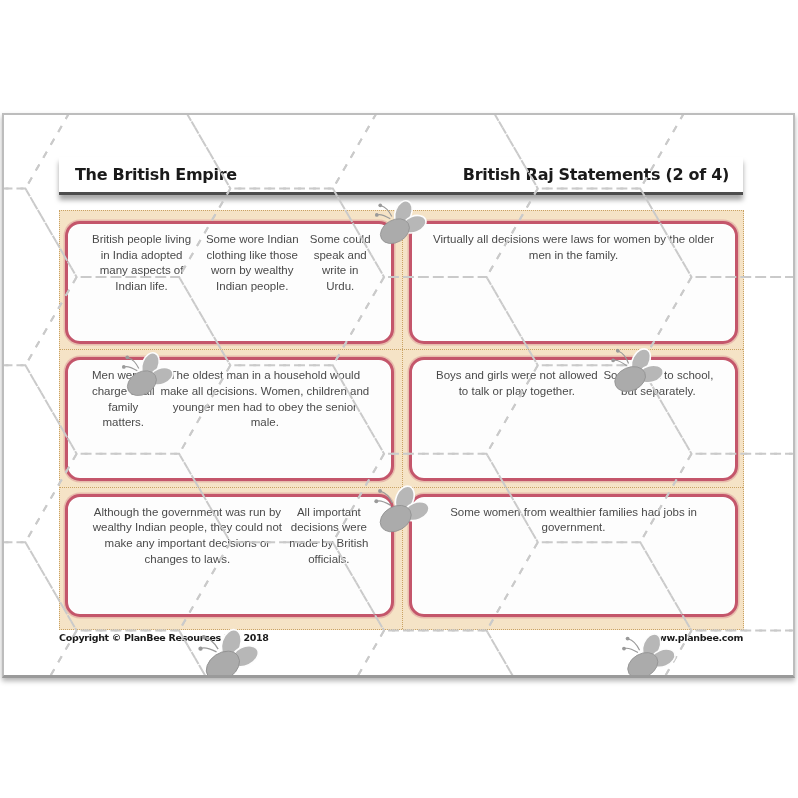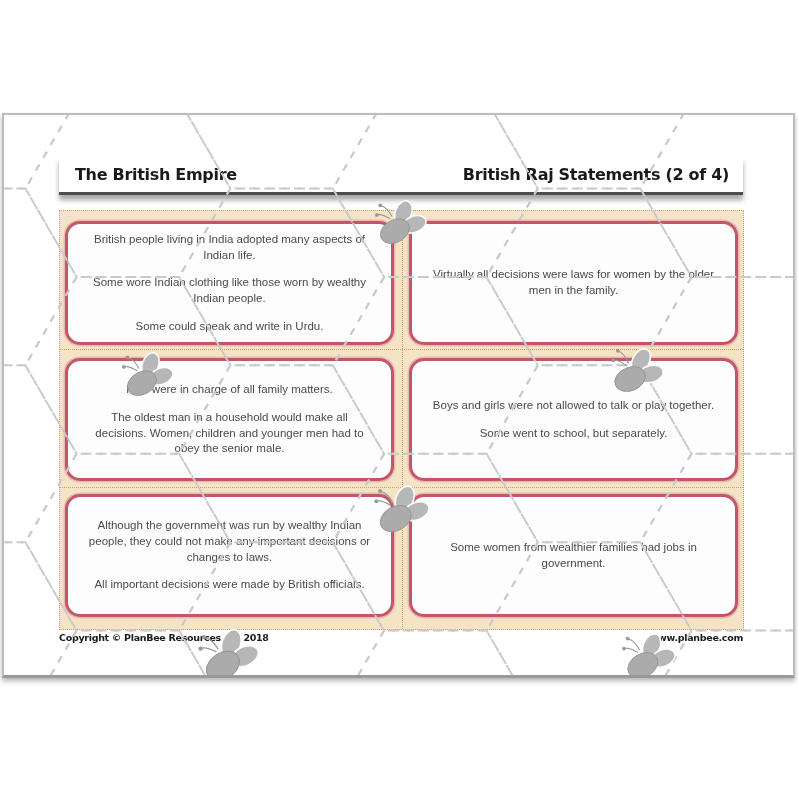--- a/index.html
+++ b/index.html
@@ -46,21 +46,21 @@
   }
   .cutline-h{position:absolute;left:0;width:100%;height:0;border-top:1px dotted var(--cut-line);z-index:2;}
   .cutline-v{position:absolute;top:0;height:100%;width:0;border-left:1px dotted var(--cut-line);z-index:2;}
 
   .card{
     position:relative;z-index:1;
     background:#fdfdfd;
     border:3px solid var(--card-border);
     border-radius:15px;
     box-shadow:0 0 0 1.5px rgba(196,86,107,.28);
-    display:flex;flex-direction:column;justify-content:center;
+    display:flex;flex-direction:row;justify-content:center;
     text-align:center;padding:8px 20px;
   }
   .card p{
     font-size:11.5px;line-height:1.36;color:#4a4a4a;margin-bottom:12px;
   }
   .card p:last-child{margin-bottom:0;}
 
   .footer-row{
     position:absolute;left:55px;top:517px;width:684px;z-index:2;
     display:flex;justify-content:space-between;align-items:flex-start;

